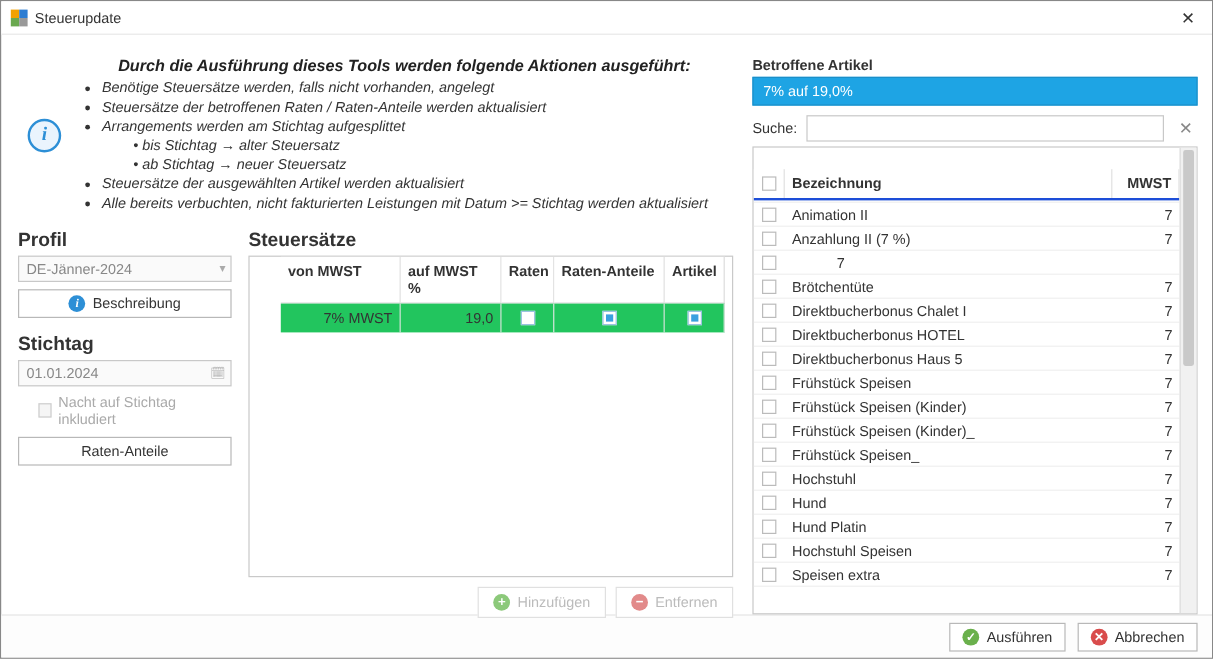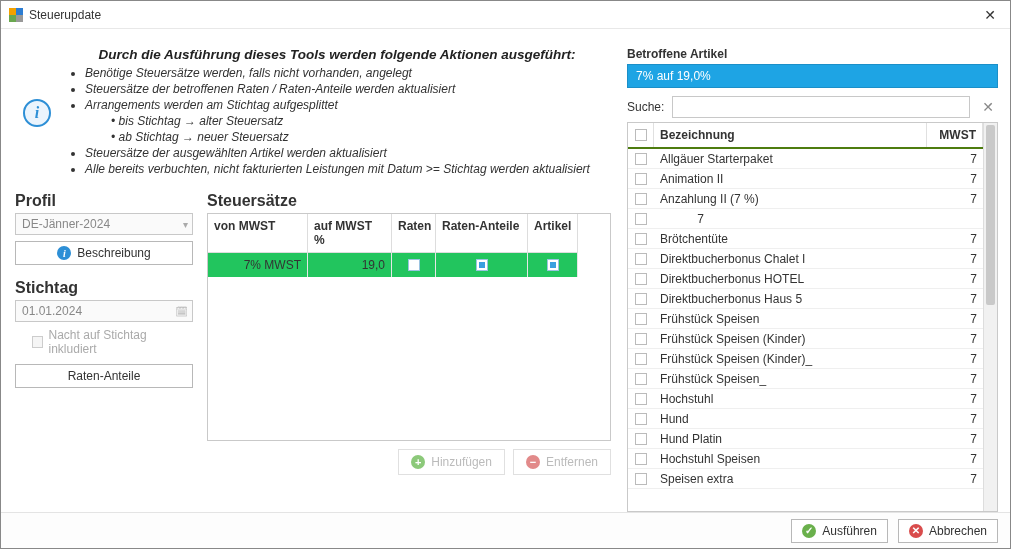--- a/index.html
+++ b/index.html
@@ -117,23 +117,23 @@
     display:flex;align-items:center;justify-content:center;
     font-family:Georgia,serif; font-style:italic; font-weight:bold;
     font-size:10px;
   }
   .profile-col .group { margin-bottom:14px; }
   .chk-row { display:flex; align-items:center; gap:6px; margin:6px 17px 8px; color:#aaa; }
   .chk-row .chk { width:12px; height:12px; border:1px solid #ccc; background:#f5f5f5; }
 
   .rates-table {
     border:1px solid #c9c9c9;
-    height:228px;
+    height:268px;
     background:#fff;
-    display:flex; flex-direction:column;
+    display:flex; flex-direction:column;padding-left:26px;
   }
   .rates-table .thead, .rates-table .trow {
     display:flex;
   }
   .rates-table .thead .th {
     background:#fff;
     border-right:1px solid #ddd;
     border-bottom:1px solid #ddd;
     padding:5px 6px;
     font-weight:bold;
@@ -203,23 +203,23 @@
     border:1px solid #c9c9c9;
     flex:1;
     display:flex;
     min-height:0;
   }
   .articles-scroll{
     flex:1; overflow:hidden; position:relative;
   }
   .articles-table{ width:100%; }
   .articles-table .ahead{
-    display:flex; border-bottom:2px solid #4d7c0f;
+    display:flex; border-bottom:2px solid #1d4ed8;
     background:#fff;
-    position:sticky; top:0;
+    position:sticky; top:18px;
   }
   .articles-table .ahead .ah{
     padding:5px 6px; font-weight:bold; font-size:12px;
     border-right:1px solid #e0e0e0;
   }
   .ah-chk,.ar-chk{width:26px; display:flex;align-items:center;justify-content:center;}
   .ah-name,.ar-name{flex:1;}
   .ah-mwst,.ar-mwst{width:56px; text-align:right; justify-content:flex-end;}
   .arow{
     display:flex; border-bottom:1px solid #efefef; height:20px;

